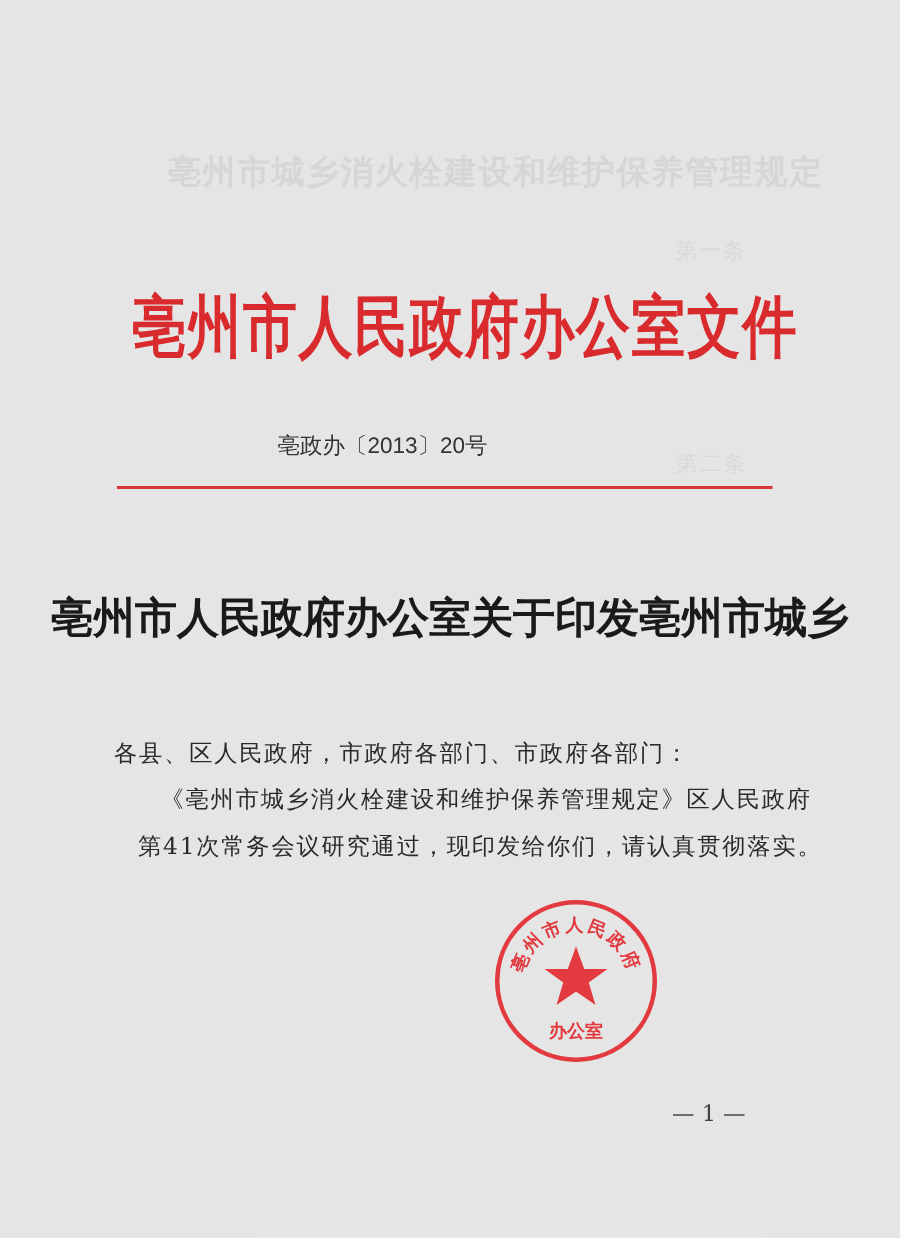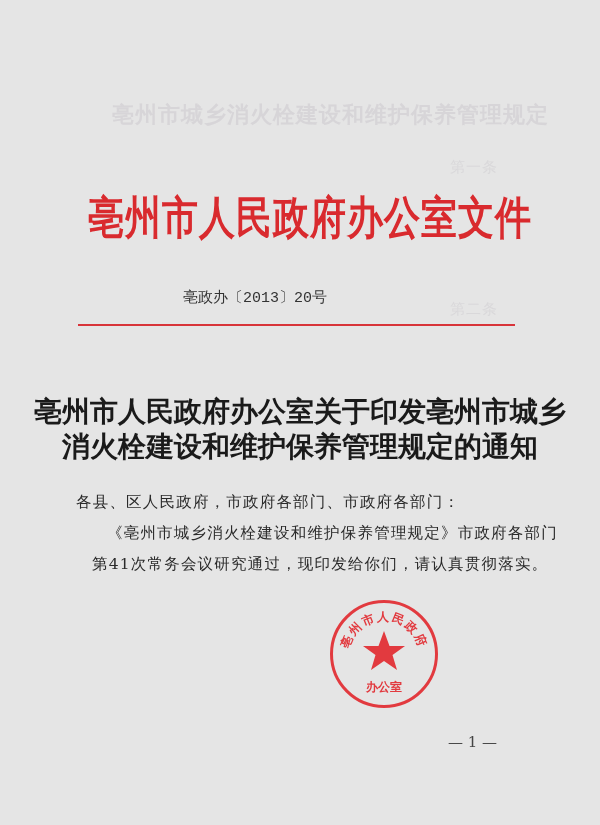--- a/index.html
+++ b/index.html
@@ -19,21 +19,21 @@
       position: absolute; left: 88px; top: 188px; width: 430px;
       text-align: center; color: #d92a2e;
       font-family: "DejaVu Serif", "Liberation Serif", serif;
       font-size: 36px; font-weight: bold; letter-spacing: 1px;
       transform: scaleY(1.25); transform-origin: top center;
       white-space: nowrap;
     }
     .doc-number {
       position: absolute; left: 0; width: 510px; top: 288px;
       text-align: center; font-size: 15px; color: #333;
-      font-family: Liberation Mono, monospace;
+      font-family: Liberation Sans, sans-serif;
     }
     .red-rule {
       position: absolute; left: 78px; top: 324px; width: 437px; height: 2px;
       background: #d8343a;
     }
     .notice-title {
       position: absolute; left: 0; width: 600px; text-align: center;
       font-size: 28px; font-weight: bold; color: #1a1a1a;
       font-family: "DejaVu Serif", "Liberation Serif", serif;
       white-space: nowrap;
@@ -71,24 +71,23 @@
   <div class="bleed" style="left:450px; top:158px;">第一条</div>
   <div class="bleed" style="left:450px; top:300px;">第二条</div>
 
   <div class="header-title">亳州市人民政府办公室文件</div>
 
   <div class="doc-number">亳政办〔2013〕20号</div>
 
   <div class="red-rule"></div>
 
   <div class="notice-title l1">亳州市人民政府办公室关于印发亳州市城乡</div>
-  <div class="notice-title l2">消火栓建设和维护保养管理规定的通知</div>
 
   <div class="body-text" style="left:76px; top:492px;">各县、区人民政府，市政府各部门、市政府各部门：</div>
-  <div class="body-text" style="left:107px; top:523px;">《亳州市城乡消火栓建设和维护保养管理规定》市政府各部门</div>
+  <div class="body-text" style="left:107px; top:523px;">《亳州市城乡消火栓建设和维护保养管理规定》区人民政府</div>
   <div class="body-text" style="left:92px; top:554px;">第41次常务会议研究通过，现印发给你们，请认真贯彻落实。</div>
 
   <div class="seal">
     <svg width="102" height="102" viewBox="0 0 102 102">
       <defs>
         <path id="sealArc" d="M 16 62 A 36 36 0 1 1 86 62"></path>
       </defs>
       <text font-size="12" fill="#e23a3f" font-family="DejaVu Serif, serif" font-weight="bold" letter-spacing="2">
         <textPath href="#sealArc" startOffset="50%" text-anchor="middle">亳州市人民政府</textPath>
       </text>

